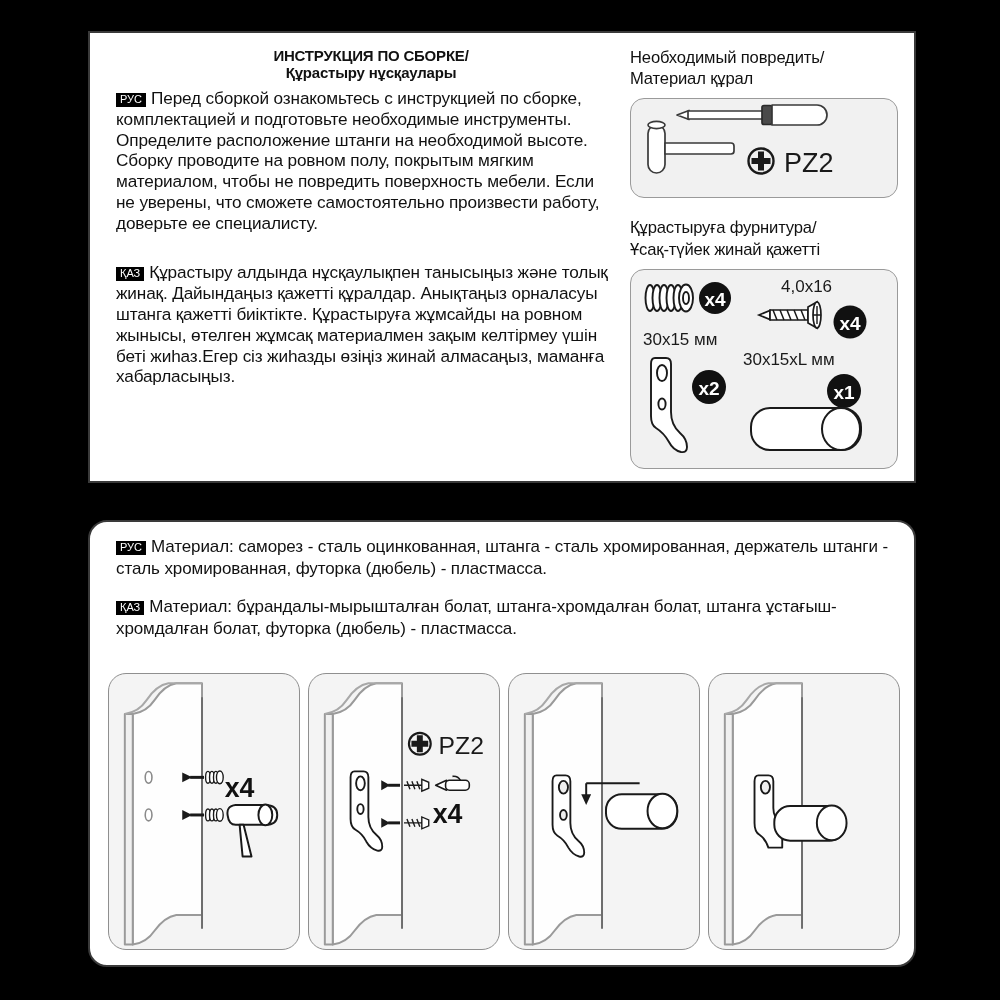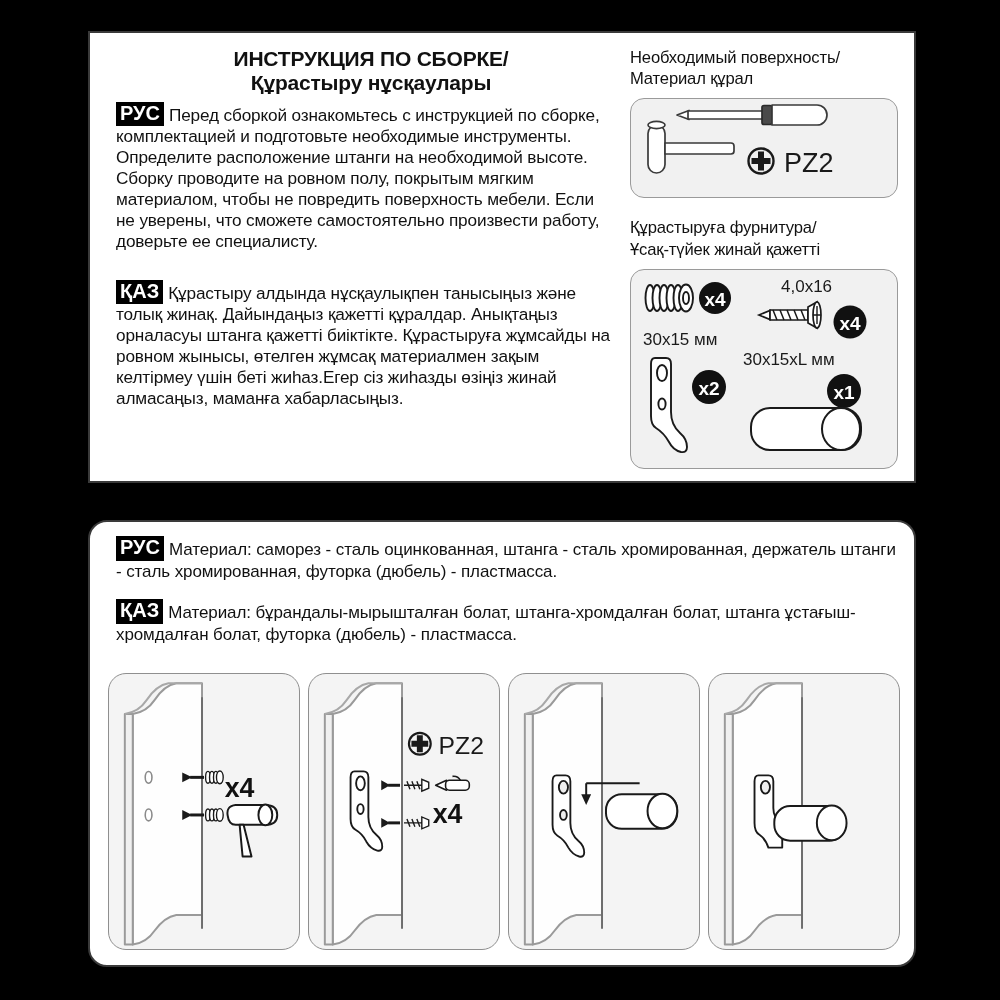--- a/index.html
+++ b/index.html
@@ -17,32 +17,32 @@
     background:#fff;
     box-sizing:border-box;
     border:2px solid #3a3a3a;
   }
   #panel-top{left:88px;top:31px;width:828px;height:452px;}
   #panel-bottom{left:88px;top:520px;width:828px;height:447px;border-radius:19px;}
 
   
   .txt-col{position:absolute;left:26px;top:14px;width:500px;}
   .doc-title{
-    font-size:21px;font-weight:bold;color:#111;
+    font-size:15px;font-weight:bold;color:#111;
     line-height:1.16;letter-spacing:-0.2px;
     text-align:center;margin:0 0 6px 0;padding-left:10px;
   }
   .para{
     font-size:17.2px;color:#111;line-height:1.215;
     margin:0;letter-spacing:-0.15px;
   }
   .para + .para{margin-top:28px;}
   .badge{
     display:inline-block;background:#000;color:#fff;
-    font-weight:bold;font-size:20px;
+    font-weight:normal;font-size:11px;
     padding:0px 4px 1px 4px;margin-right:5px;
     line-height:1.18;vertical-align:1px;letter-spacing:0px;
   }
 
   
   .right-col{position:absolute;left:540px;top:14px;width:268px;}
   .sec-head{
     font-size:16.6px;color:#111;line-height:1.28;
     margin:0 0 9px 0;letter-spacing:-0.15px;
   }
@@ -88,21 +88,21 @@
       </div>
 
       <p class="para"><span class="badge">РУС</span><span>Перед сборкой ознакомьтесь с инструкцией по сборке, комплектацией и подготовьте необходимые инструменты. Определите расположение штанги на необходимой высоте. Сборку проводите на ровном полу, покрытым мягким материалом, чтобы не повредить поверхность мебели. Если не уверены, что сможете самостоятельно произвести работу, доверьте ее специалисту.</span></p>
 
       <p class="para"><span class="badge">ҚАЗ</span><span>Құрастыру алдында нұсқаулықпен танысыңыз және толық жинақ. Дайындаңыз қажетті құралдар. Анықтаңыз орналасуы штанга қажетті биіктікте. Құрастыруға жұмсайды на ровном жынысы, өтелген жұмсақ материалмен зақым келтірмеу үшін беті жиһаз.Егер сіз жиһазды өзіңіз жинай алмасаңыз, маманға хабарласыңыз.</span></p>
     </div>
 
     <div class="right-col">
 
       <p class="sec-head">
-        <span>Необходимый поверхность/</span><br>
+        <span>Необходимый повредить/</span><br>
         <span>Материал құрал</span>
       </p>
 
       <div class="subpanel" id="tools-panel">
         <svg width="264" height="96" viewBox="0 0 264 96">
           <g fill="#fff" stroke="#3a3a3a" stroke-width="1.7" stroke-linejoin="round">
 
             <g>
               <rect x="17" y="26" width="17" height="48" rx="8.5"></rect>
               <ellipse cx="25.5" cy="26" rx="8.5" ry="3.6"></ellipse>

